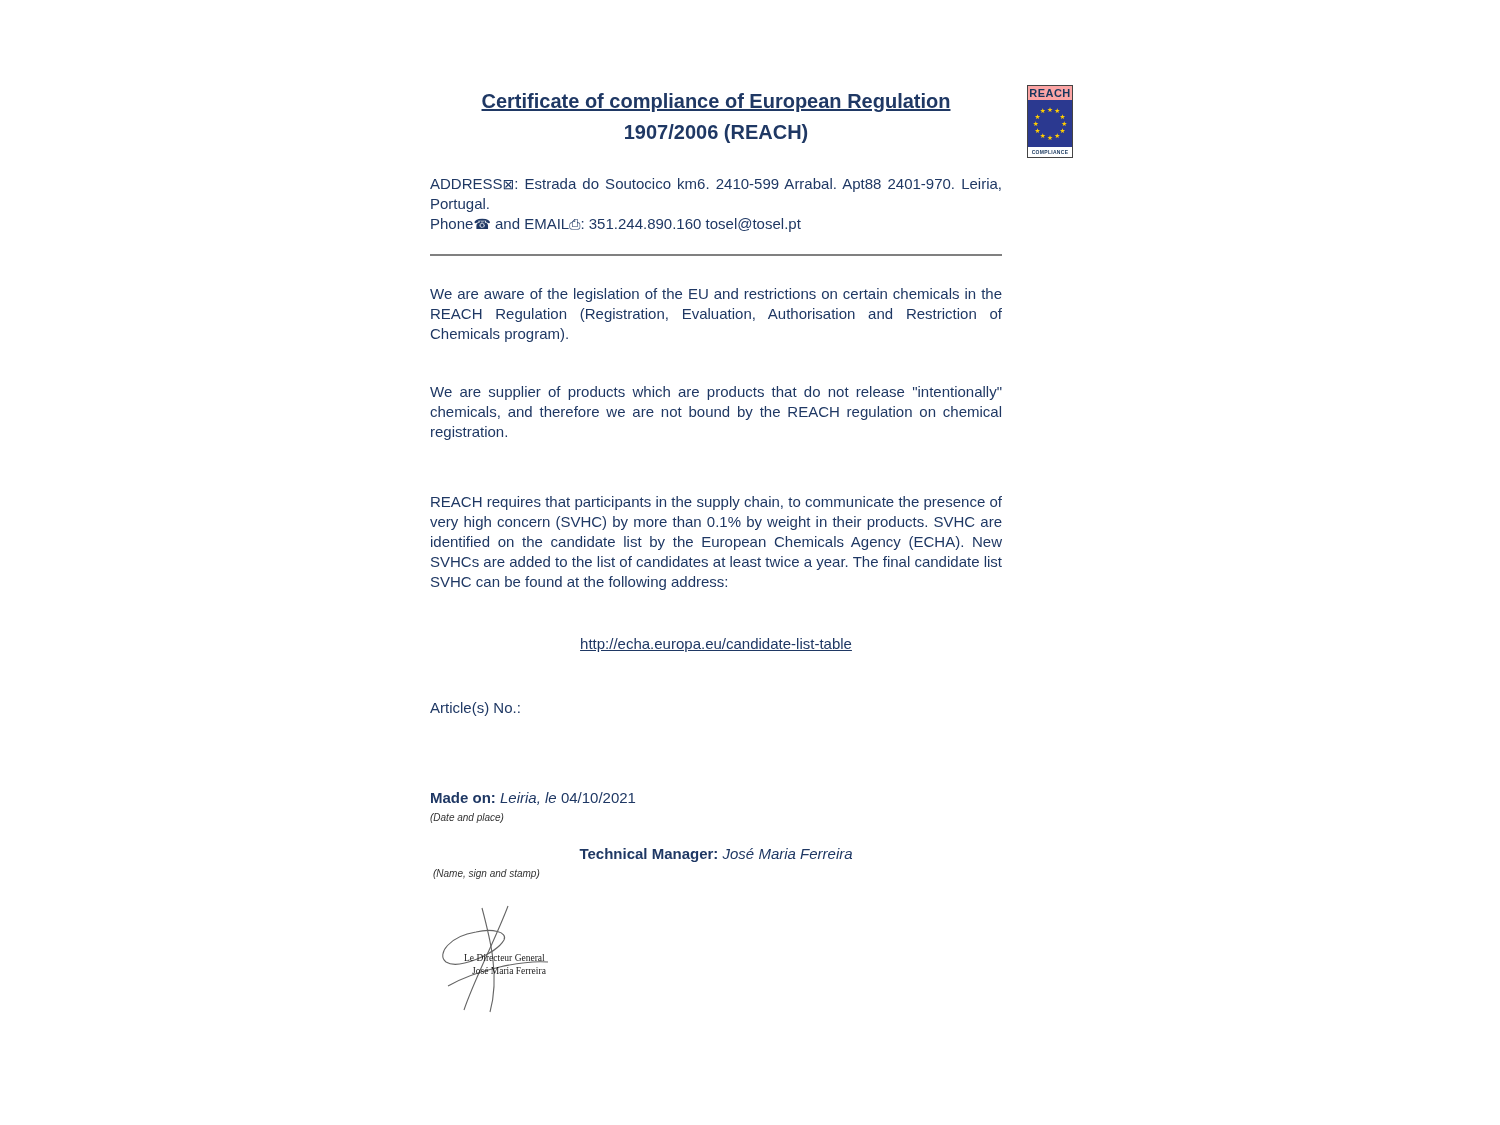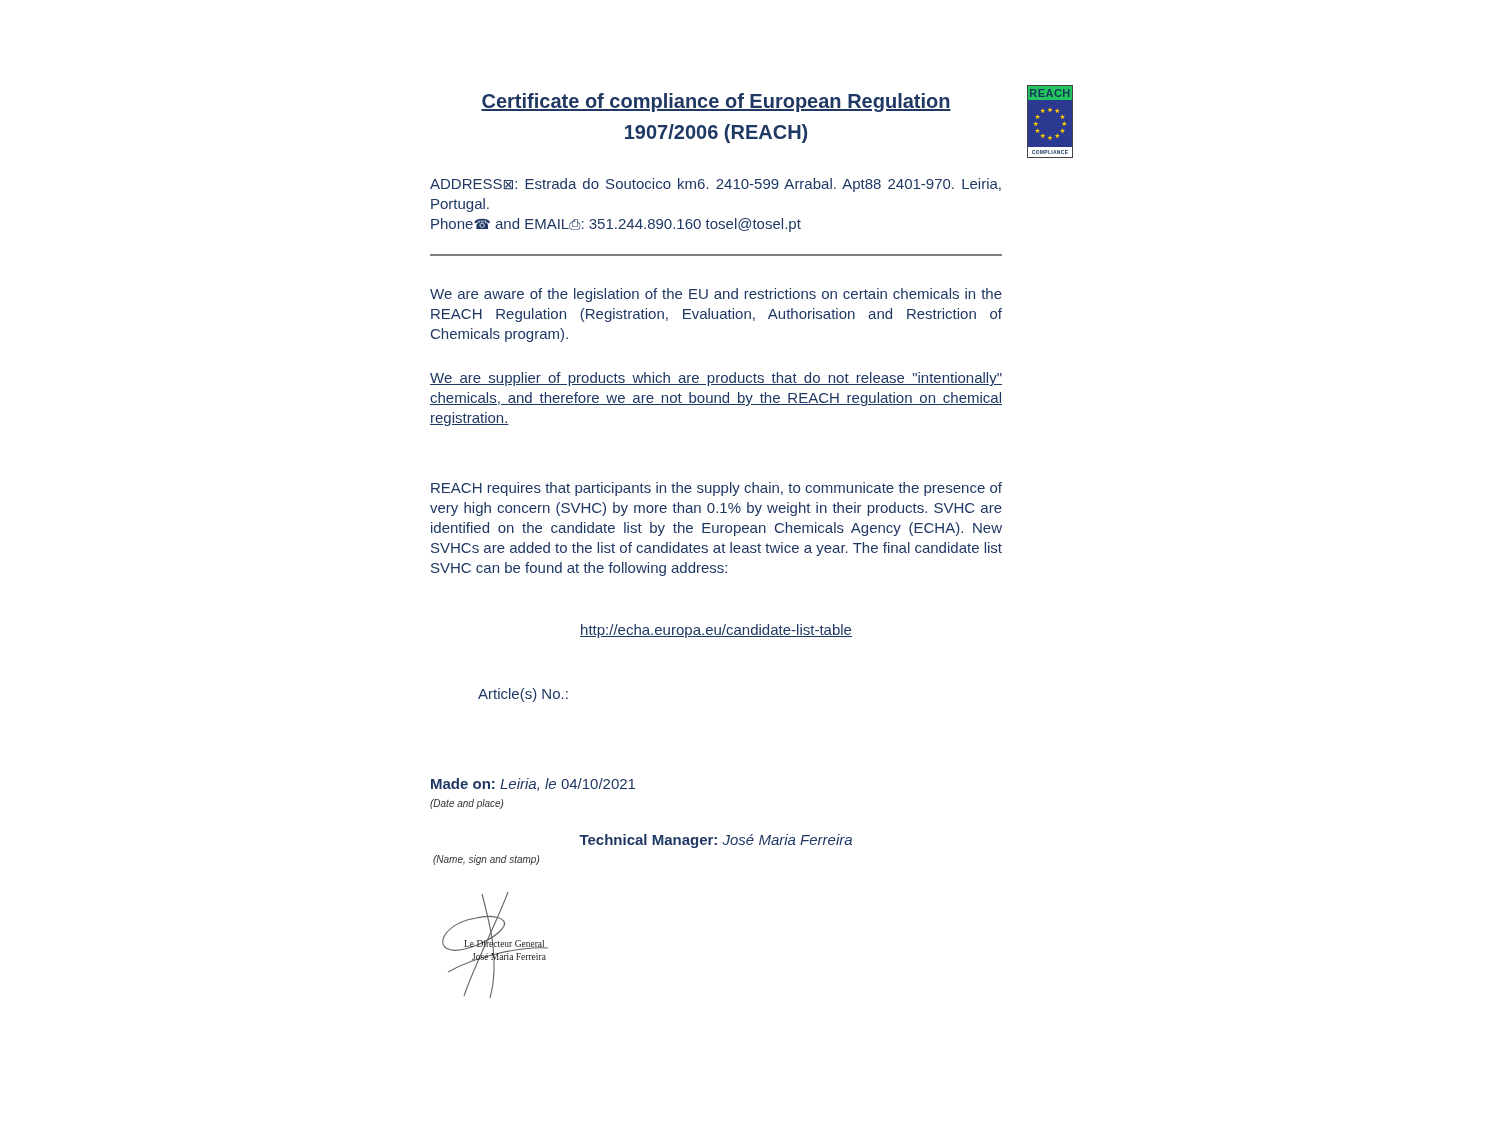--- a/index.html
+++ b/index.html
@@ -28,21 +28,21 @@
     top: 85px;
     width: 46px;
   }
   .reach-logo .logo-top {
     border: 1px solid #444;
     border-bottom: none;
     font-size: 11px;
     font-weight: bold;
     text-align: center;
     color: #17365D;
-    background: #22c55e;
+    background: #fca5a5;
     padding: 1px 0;
     letter-spacing: 0.5px;
   }
   .reach-logo .logo-mid {
     width: 46px;
     height: 47px;
     background: #2B3990;
     box-sizing: border-box;
     border-left: 1px solid #444;
     border-right: 1px solid #444;
@@ -85,26 +85,26 @@
   .underline { text-decoration: underline; }
   .icon-glyph { font-size: 14px; }
 
   .rule {
     border: none;
     border-top: 2px solid #808080;
     margin: 20px 0 0 0;
   }
 
   .para-1 { margin-top: 28px; }
-  .para-2 { margin-top: 24px; text-decoration: underline; }
+  .para-2 { margin-top: 38px; }
   .para-3 { margin-top: 50px; }
   .link-line { margin-top: 42px; text-align: center; }
   .link-line a { color: #1F3864; text-decoration: underline; cursor: pointer; }
   .para-4 { margin-top: 48px; }
-  .articles-line { margin-top: 44px; margin-left: 48px; }
+  .articles-line { margin-top: 44px; }
 
   .made-on-line { margin-top: 70px; }
   .small-note {
     font-size: 10px;
     line-height: 13px;
     font-style: italic;
     color: #333333;
     margin-top: 3px;
   }
   .manager-line { margin-top: 20px; text-align: center; }

